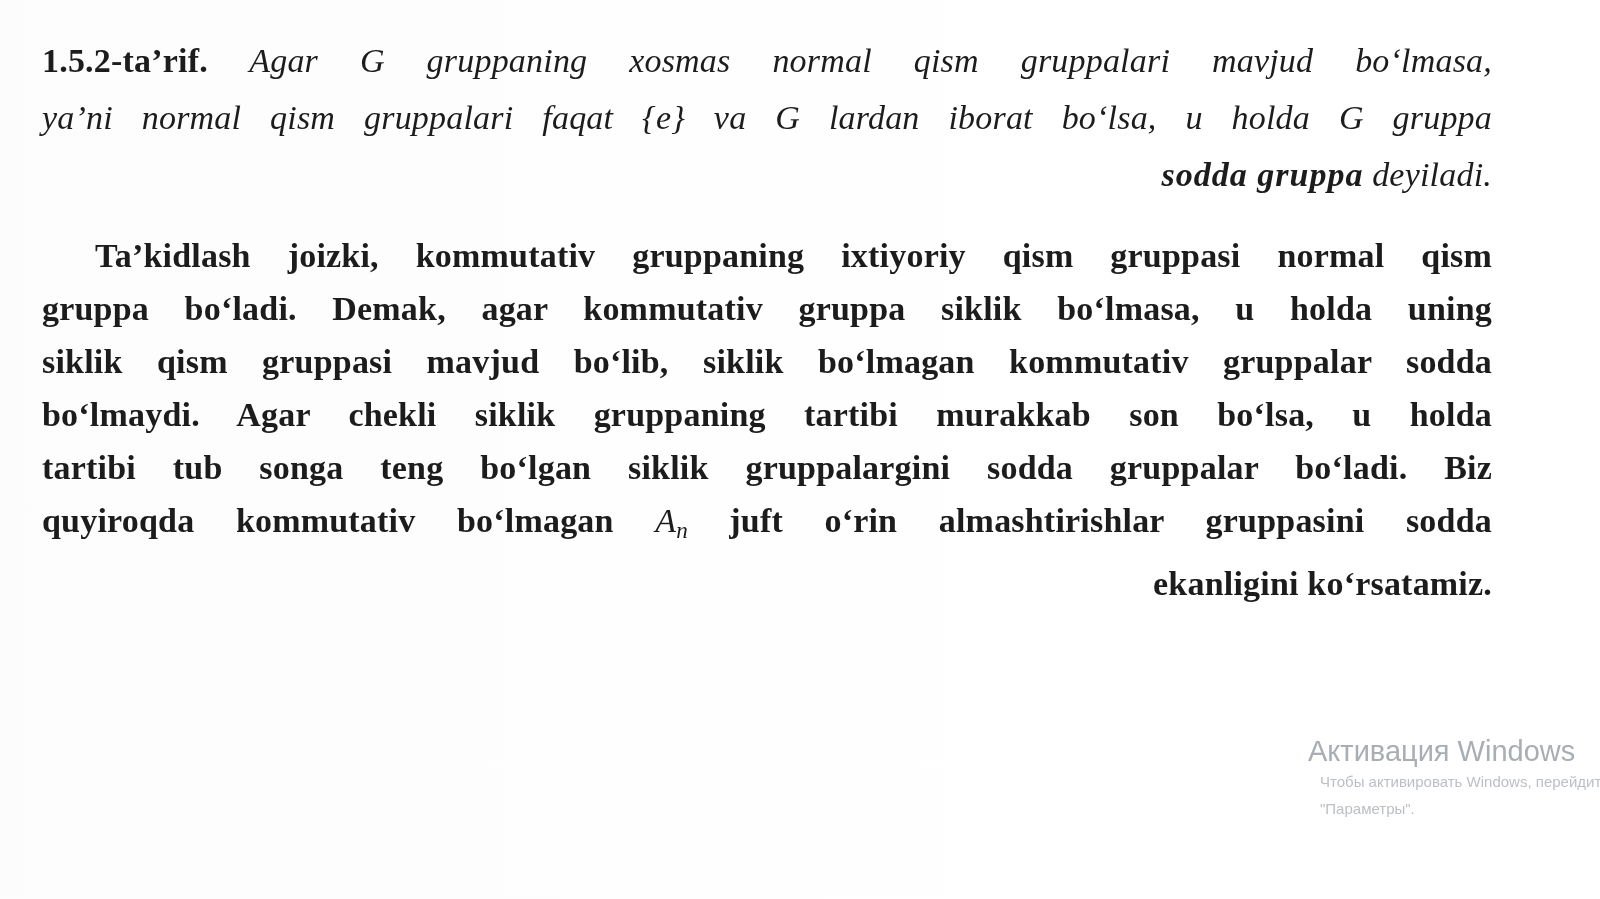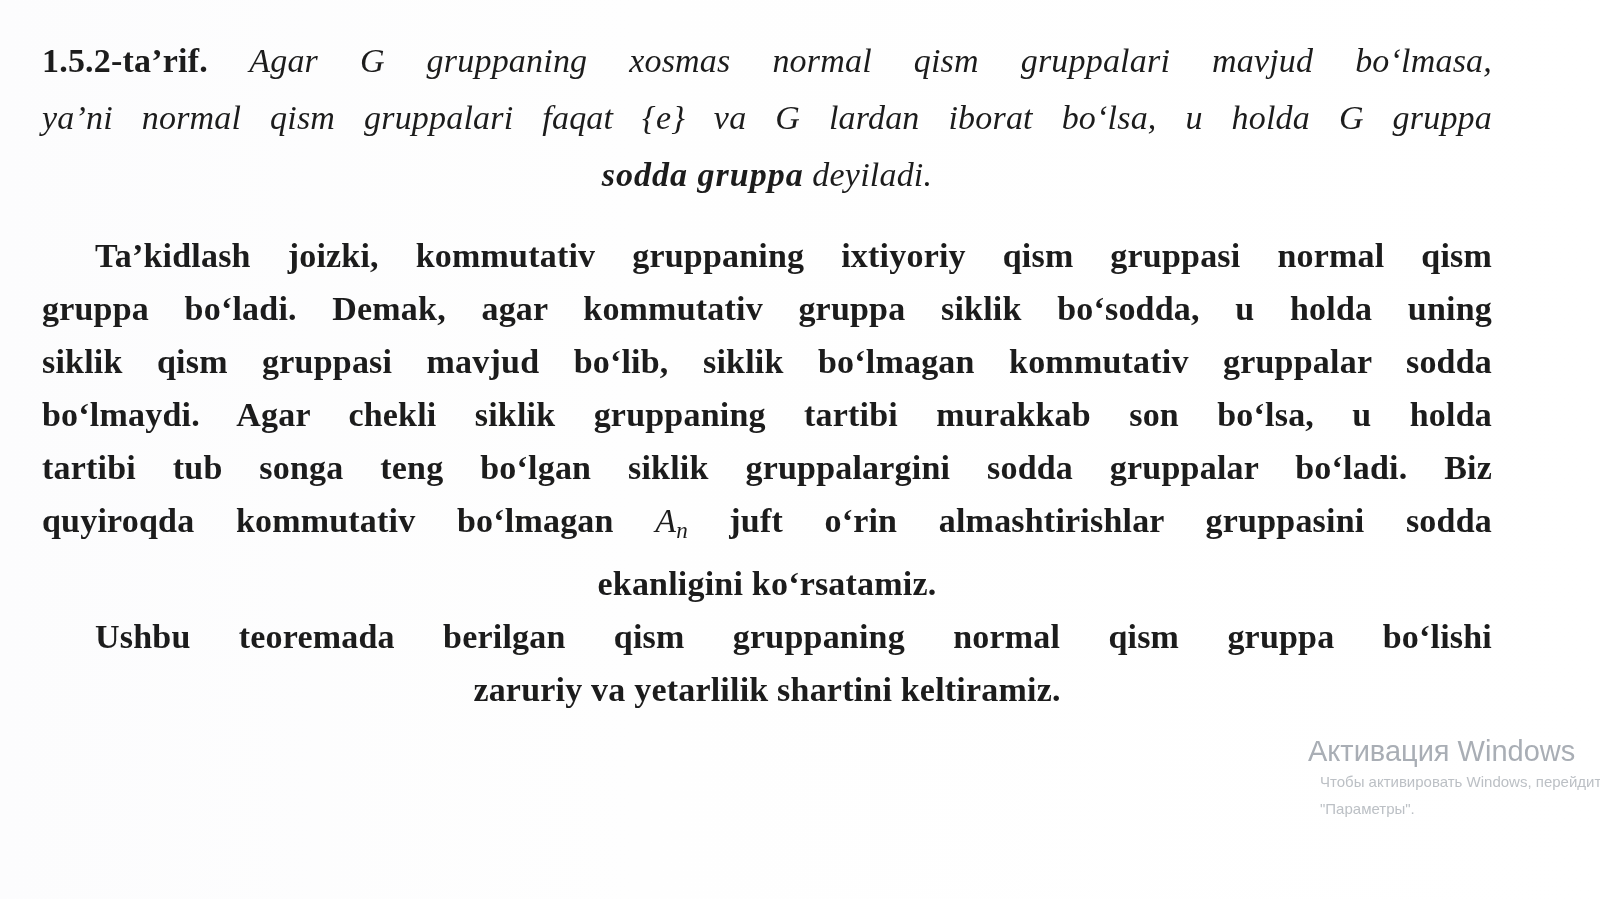--- a/index.html
+++ b/index.html
@@ -33,21 +33,21 @@
   .para.def .line {
     line-height: 57px;
   }
   .para.def {
     margin-bottom: 26px;
   }
   .line {
     font-size: 34px;
     line-height: 53px;
     white-space: normal;
-    text-align: center;
+    text-align: right;
     letter-spacing: 0.2px;
   }
   .line.just {
     text-align: justify;
     text-align-last: justify;
   }
   .line.indent {
     text-indent: 53px;
   }
   .seg-regular { font-style: normal; font-weight: bold; }
@@ -97,26 +97,22 @@
   </div>
 
   <div class="doc">
       <div class="para def">
         <div class="line just"><span class="seg-bold">1.5.2-ta’rif.</span><span class="seg-italic"> Agar G gruppaning xosmas normal qism gruppalari mavjud bo‘lmasa,</span></div>
         <div class="line just"><span class="seg-italic">ya’ni normal qism gruppalari faqat {e} va G lardan iborat bo‘lsa, u holda G gruppa</span></div>
         <div class="line"><span class="seg-bolditalic">sodda gruppa</span><span class="seg-italic"> deyiladi.</span></div>
       </div>
       <div class="para body">
         <div class="line just indent"><span class="seg-regular">Ta’kidlash joizki, kommutativ gruppaning ixtiyoriy qism gruppasi normal qism</span></div>
-        <div class="line just"><span class="seg-regular">gruppa bo‘ladi.  Demak, agar kommutativ gruppa siklik bo‘sodda, u holda uning</span></div>
+        <div class="line just"><span class="seg-regular">gruppa bo‘ladi.  Demak, agar kommutativ gruppa siklik bo‘lmasa, u holda uning</span></div>
         <div class="line just"><span class="seg-regular">siklik qism gruppasi mavjud bo‘lib, siklik bo‘lmagan kommutativ gruppalar sodda</span></div>
         <div class="line just"><span class="seg-regular">bo‘lmaydi.  Agar chekli siklik gruppaning tartibi murakkab son bo‘lsa, u holda</span></div>
         <div class="line just"><span class="seg-regular">tartibi tub songa teng bo‘lgan siklik gruppalargini sodda gruppalar bo‘ladi.  Biz</span></div>
         <div class="line just"><span class="seg-regular">quyiroqda kommutativ bo‘lmagan </span><span class="seg-math">A</span><span class="seg-sub">n</span><span class="seg-regular"> juft o‘rin almashtirishlar gruppasini sodda</span></div>
         <div class="line"><span class="seg-regular">ekanligini ko‘rsatamiz.</span></div>
       </div>
-      <div class="para body">
-        <div class="line just indent"><span class="seg-regular">Ushbu teoremada berilgan qism gruppaning normal qism gruppa bo‘lishi</span></div>
-        <div class="line"><span class="seg-regular">zaruriy va yetarlilik shartini keltiramiz.</span></div>
-      </div>
     </div>
 
 </div>
 
 </body></html>

